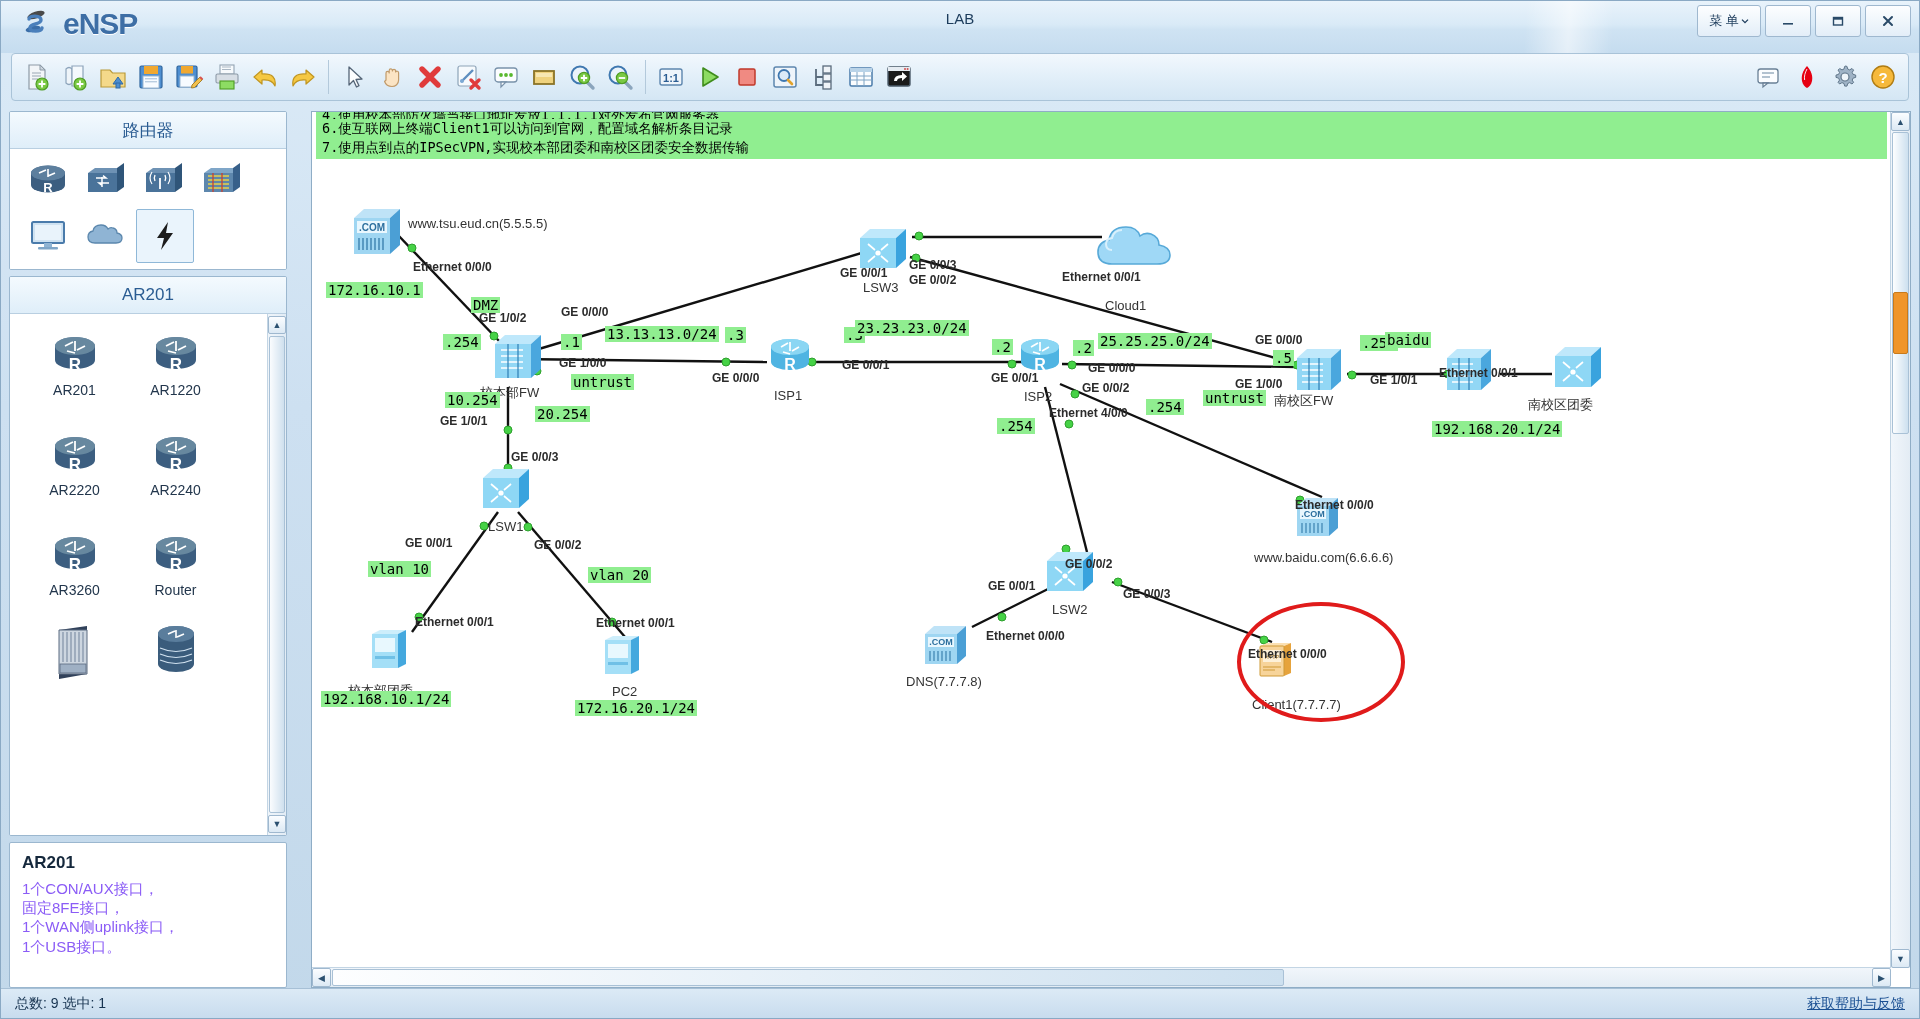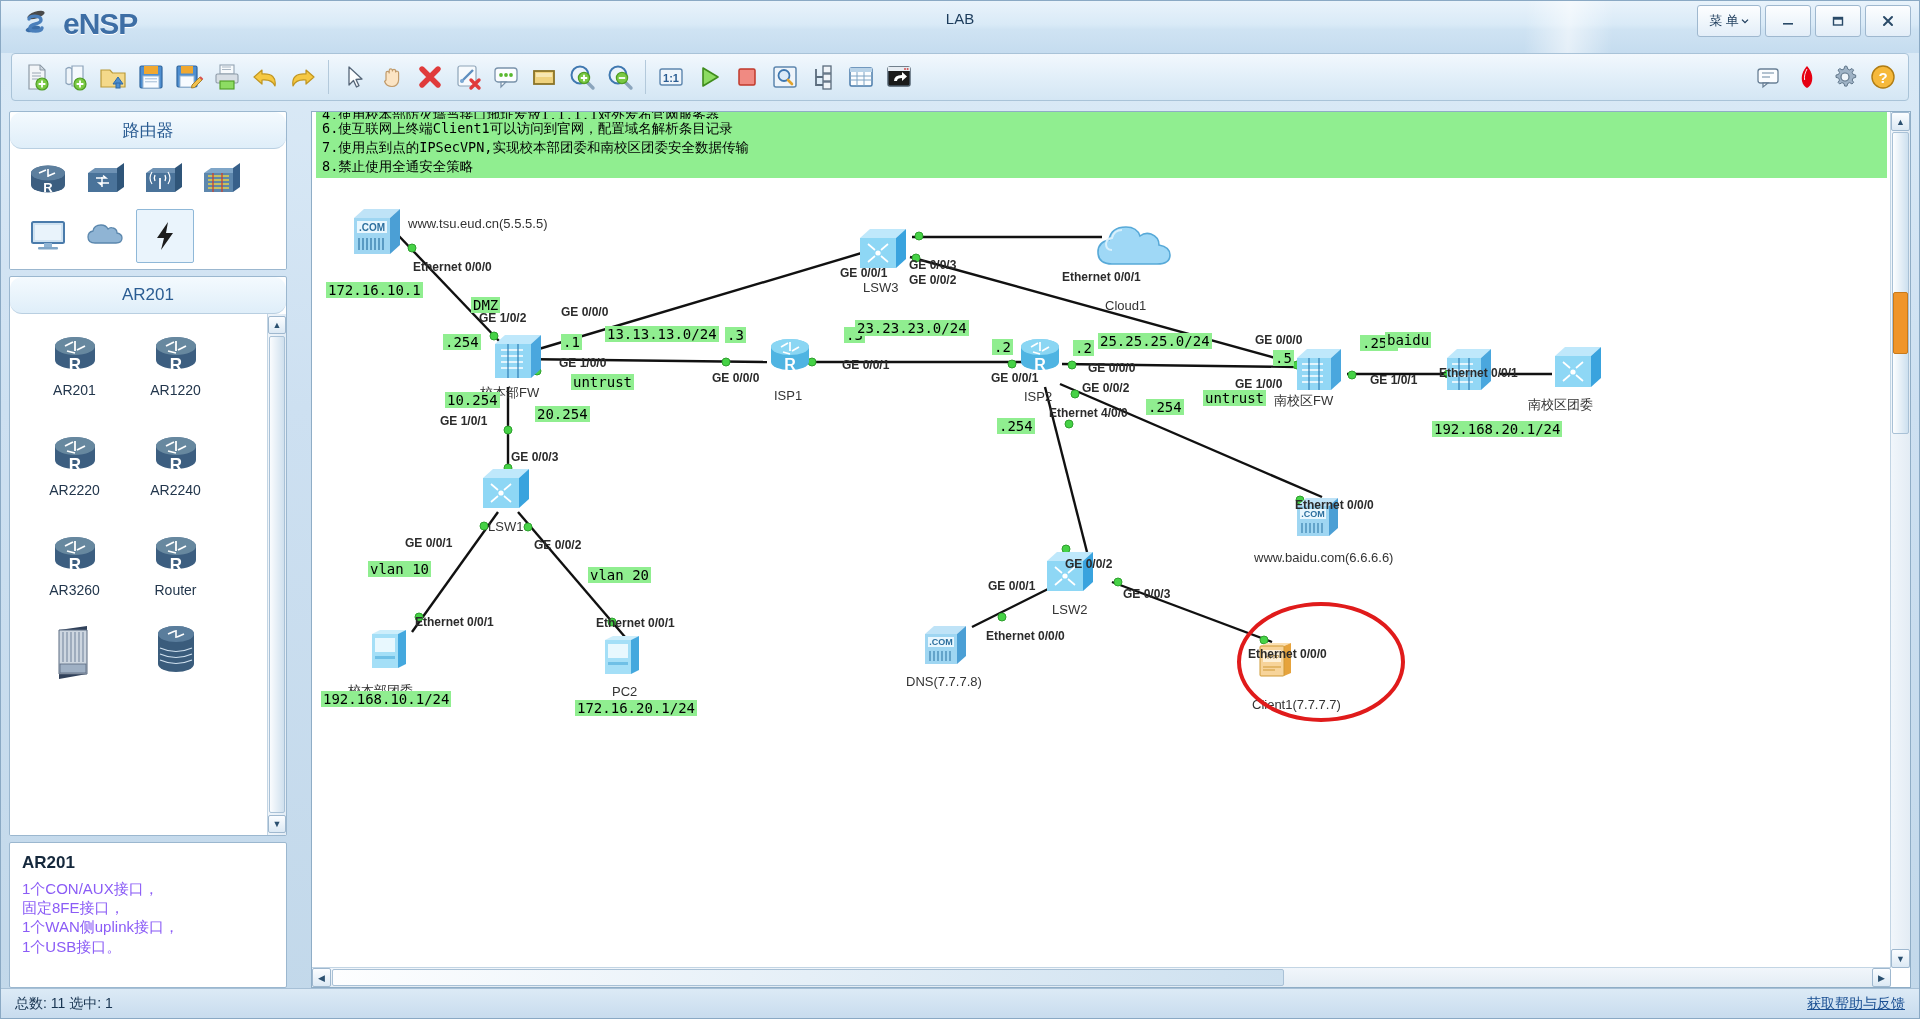--- a/index.html
+++ b/index.html
@@ -69,21 +69,21 @@
     padding:6px 6px 0 8px;box-sizing:border-box;
   }
   .panel-box{
     border:1px solid #9bb7cf;background:#fff;border-radius:2px;
     display:flex;flex-direction:column;overflow:hidden;
   }
   .cat-head{
     height:36px;display:flex;align-items:center;justify-content:center;
     background:linear-gradient(180deg,#f4fafe,#dfeef9);
     border-bottom:1px solid #b9cfe1;
-    font-size:17px;color:#2a5c92;border-radius:12px;
+    font-size:17px;color:#2a5c92;
   }
   .dev-grid{
     display:flex;flex-wrap:wrap;padding:6px 4px 6px 10px;gap:2px;background:#fff;
   }
   .dev-cell{width:56px;height:52px;display:flex;align-items:center;justify-content:center;}
   .dev-cell.sel{border:1px solid #8fb8d8;background:#eaf4fc;border-radius:2px;}
   .model-area{
     flex:1;display:flex;overflow:hidden;background:#fff;position:relative;
   }
   .model-grid{
@@ -591,21 +591,20 @@
       </div>
     </div>
 
     <div class="canvas-wrap">
       <div class="canvas">
 
         <div class="note" style="left:4px;top:-8px;right:4px;padding:2px 6px;white-space:normal;">
           <div style="overflow:hidden;height:13px;">4.使用校本部防火墙当接口地址发放1.1.1.1对外发布官网服务器</div>
           <div>6.使互联网上终端Client1可以访问到官网，配置域名解析条目记录</div>
           <div>7.使用点到点的IPSecVPN,实现校本部团委和南校区团委安全数据传输</div>
-          <div>8.禁止使用全通安全策略</div>
         </div>
 
         <svg width="1300" height="690" style="position:absolute;left:0;top:0;">
           <g stroke="#111" stroke-width="2.4" fill="none">
 
             <line x1="85" y1="122" x2="188" y2="230"></line>
 
             <line x1="205" y1="247" x2="455" y2="250"></line>
 
             <line x1="210" y1="242" x2="553" y2="140"></line>
@@ -939,17 +938,17 @@
       </div>
       <div class="chscroll">
         <div class="sb-arrow" style="left:0;top:0;">◀</div>
         <div class="sb-thumb" style="left:20px;top:1px;height:15px;width:950px;"></div>
         <div class="sb-arrow" style="right:0;top:0;">▶</div>
       </div>
     </div>
   </div>
 
   <div class="statusbar">
-    <span>总数: 11  选中: 1</span>
+    <span>总数: 9  选中: 1</span>
     <span class="status-right">获取帮助与反馈</span>
   </div>
 
 </div>
 
 </body></html>

